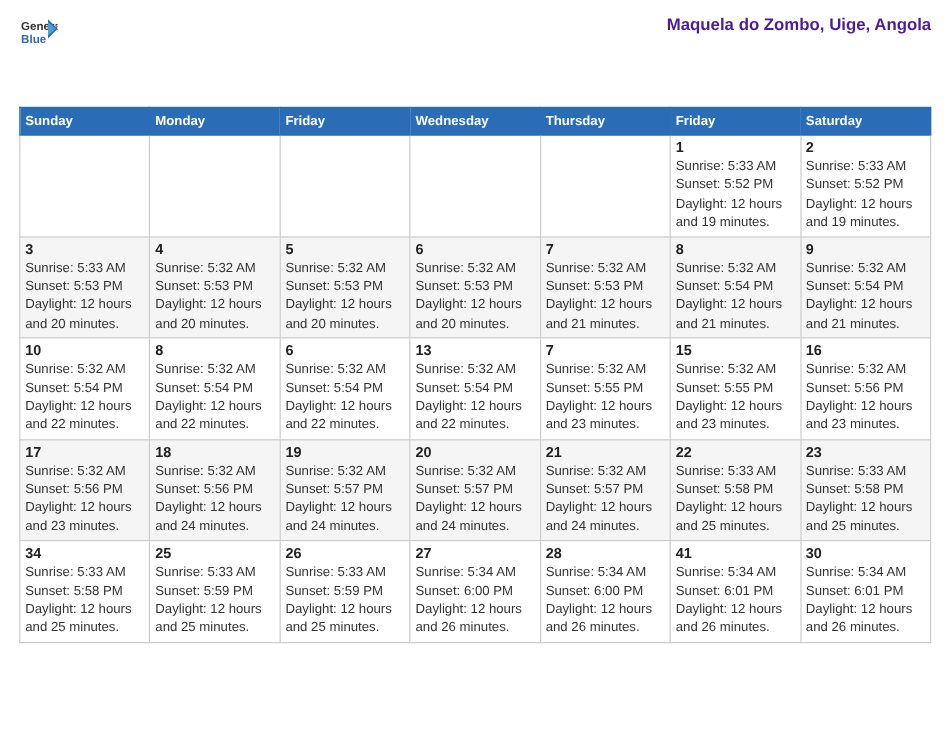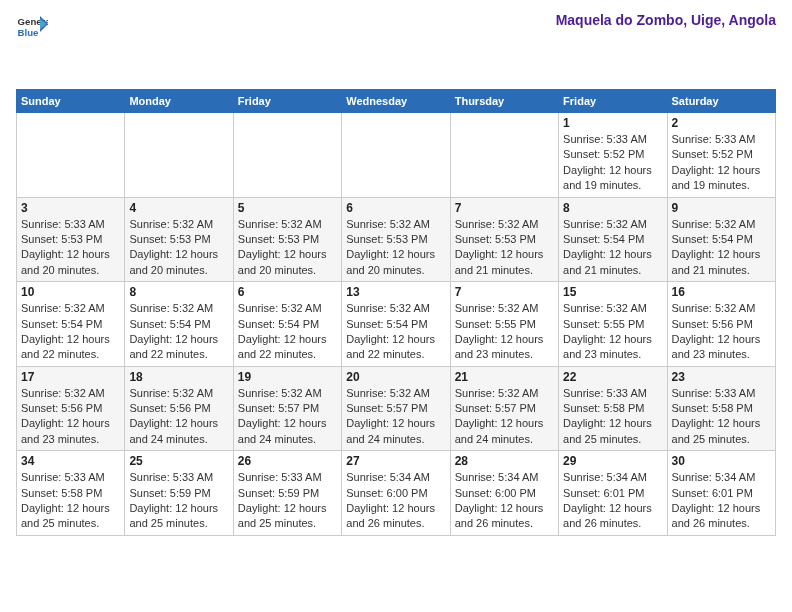--- a/index.html
+++ b/index.html
@@ -321,21 +321,21 @@
 and 26 minutes.</div>
           </td>
           <td>
             <span class="day-number">28</span>
             <div class="day-info" style="white-space: pre-line;">Sunrise: 5:34 AM
 Sunset: 6:00 PM
 Daylight: 12 hours
 and 26 minutes.</div>
           </td>
           <td>
-            <span class="day-number">29</span>
+            <span class="day-number">41</span>
             <div class="day-info" style="white-space: pre-line;">Sunrise: 5:34 AM
 Sunset: 6:01 PM
 Daylight: 12 hours
 and 26 minutes.</div>
           </td>
           <td>
             <span class="day-number">30</span>
             <div class="day-info" style="white-space: pre-line;">Sunrise: 5:34 AM
 Sunset: 6:01 PM
 Daylight: 12 hours

